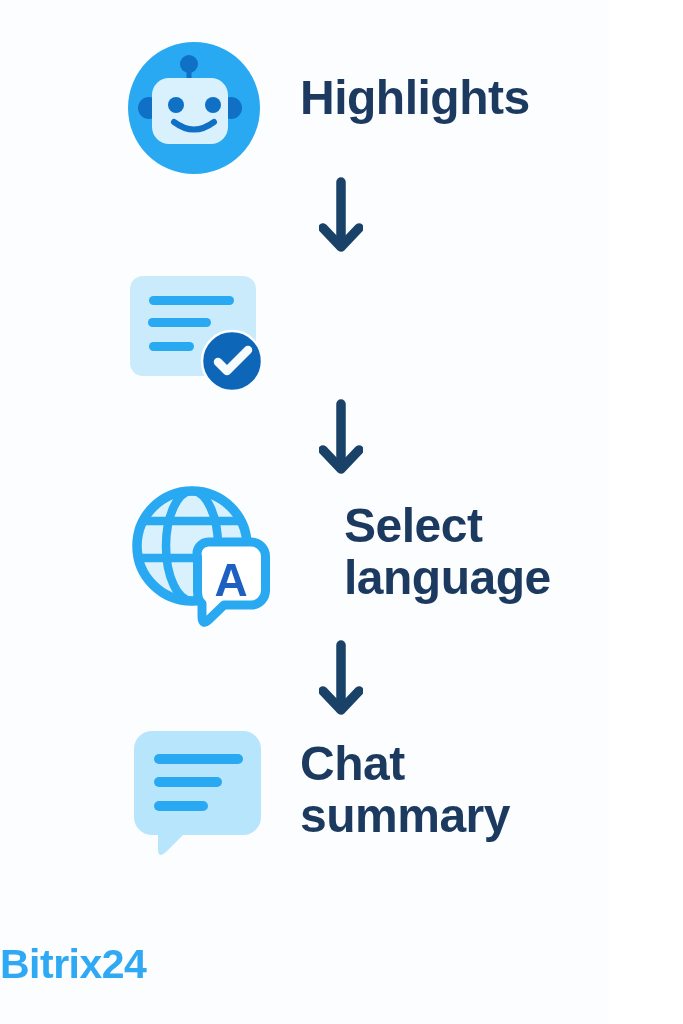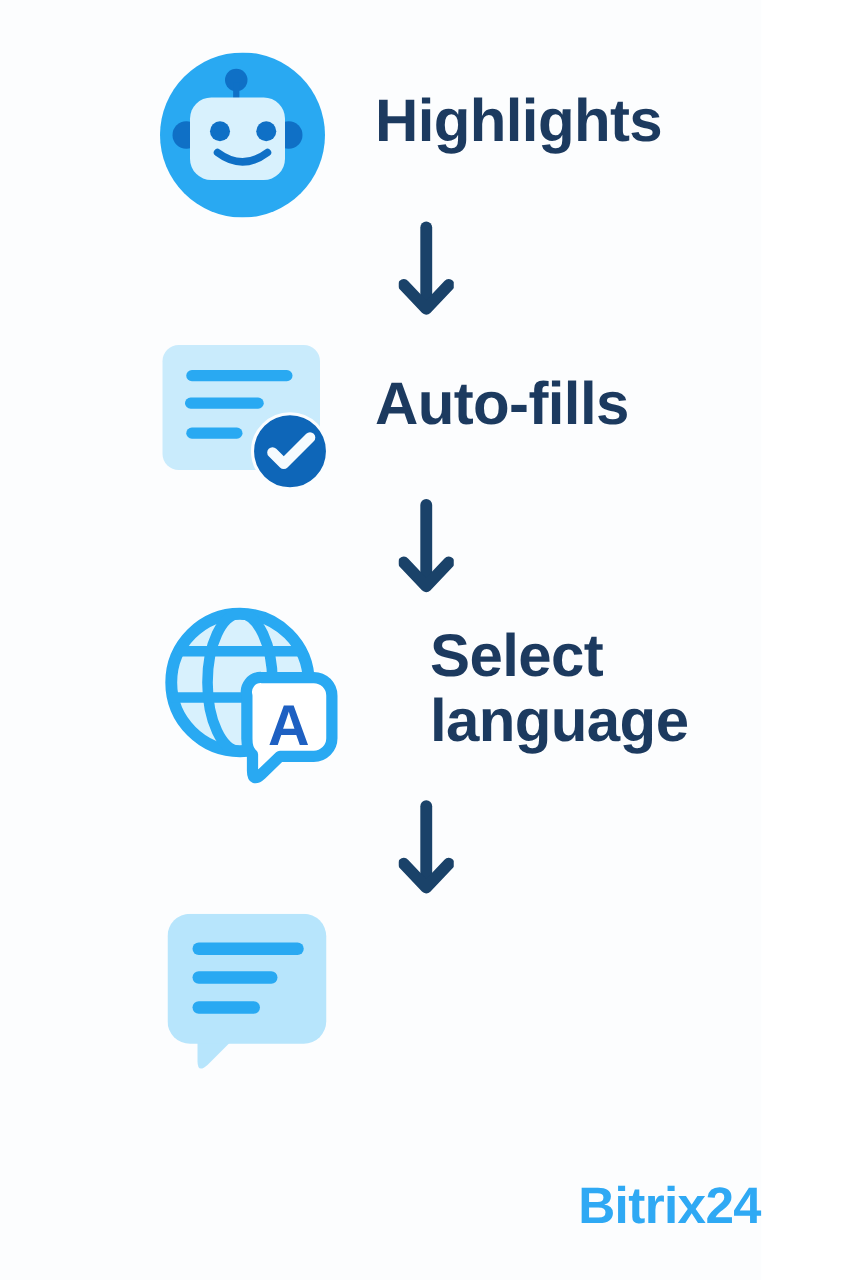--- a/index.html
+++ b/index.html
@@ -24,22 +24,22 @@
   .l-2 { top:298px; }
   .l-3 { top:500px;margin-left:44px; }
   .l-4 { top:738px; }
 
   .arrow { position:absolute; left:319px; }
   .a-1 { top:176px; }
   .a-2 { top:398px; }
   .a-3 { top:639px; }
 
   .brand {
-    position:absolute; left:0; right:0; top:941px;
-    text-align:right; font-size:41px; font-weight:700;
+    position:absolute; left:0; right:14px; top:941px;
+    text-align:left; font-size:41px; font-weight:700;
     letter-spacing:-0.5px; color:var(--brand-blue,#2FA9F4);
   }
 
   
   .f-primary  { fill:var(--primary-blue,#29A9F2); }
   .f-mid      { fill:var(--feature-blue,#0F70C6); }
   .f-pale     { fill:var(--pale-blue,#D8F1FD); }
   .f-card     { fill:var(--light-blue-card,#C9EBFC); }
   .f-bubble   { fill:var(--light-blue-bubble,#B7E5FC); }
   .f-dark     { fill:var(--check-circle-blue,#0E66B8); }
@@ -72,21 +72,20 @@
   </svg>
 
   <svg class="icon i-autofill" width="136" height="120" viewBox="0 0 136 120">
     <rect x="1" y="2" width="126" height="100" rx="13" class="f-card"></rect>
     <rect x="20" y="22" width="85" height="9" rx="4.5" class="f-primary"></rect>
     <rect x="19" y="44" width="63" height="9" rx="4.5" class="f-primary"></rect>
     <rect x="20" y="68" width="45" height="9" rx="4.5" class="f-primary"></rect>
     <circle cx="103" cy="87" r="30" class="f-dark" stroke="#FBFDFE" stroke-width="2.5"></circle>
     <path d="M 89 88 L 98 97 L 119 76" fill="none" stroke="#F6FBFE" stroke-width="8.5" stroke-linecap="round" stroke-linejoin="round"></path>
   </svg>
-  <div class="label l-2">Auto-fills</div>
 
   <svg class="arrow a-2" width="44" height="80" viewBox="0 0 44 80">
     <line x1="22" y1="6" x2="22" y2="68" class="s-arrow" stroke-width="9.5" stroke-linecap="round"></line>
     <path d="M 4 52 L 22 71 L 40 52" fill="none" class="s-arrow" stroke-width="9.5" stroke-linecap="round" stroke-linejoin="round"></path>
   </svg>
 
   <svg class="icon i-globe" width="142" height="146" viewBox="0 0 142 146">
     <circle cx="61" cy="62" r="55" class="f-pale s-primary" stroke-width="9.5"></circle>
     <ellipse cx="61" cy="62" rx="26" ry="55" fill="none" class="s-primary" stroke-width="8.5"></ellipse>
     <line x1="13" y1="37" x2="109" y2="37" class="s-primary" stroke-width="8.5" stroke-linecap="round"></line>
@@ -104,16 +103,17 @@
     <path d="M 4 52 L 22 71 L 40 52" fill="none" class="s-arrow" stroke-width="9.5" stroke-linecap="round" stroke-linejoin="round"></path>
   </svg>
 
   <svg class="icon i-chat" width="128" height="130" viewBox="0 0 128 130">
     <path d="M 24 98 L 24 118 Q 24 128 32 121 L 55 98 Z" class="f-bubble"></path>
     <rect x="0" y="0" width="127" height="104" rx="18" class="f-bubble"></rect>
     <rect x="20" y="23" width="89" height="10" rx="5" class="f-primary"></rect>
     <rect x="20" y="46" width="68" height="10" rx="5" class="f-primary"></rect>
     <rect x="20" y="70" width="54" height="10" rx="5" class="f-primary"></rect>
   </svg>
+  <div class="label l-4">Chat summary</div>
 
   <div class="brand">Bitrix24</div>
 
 </div>
 
 </body></html>

